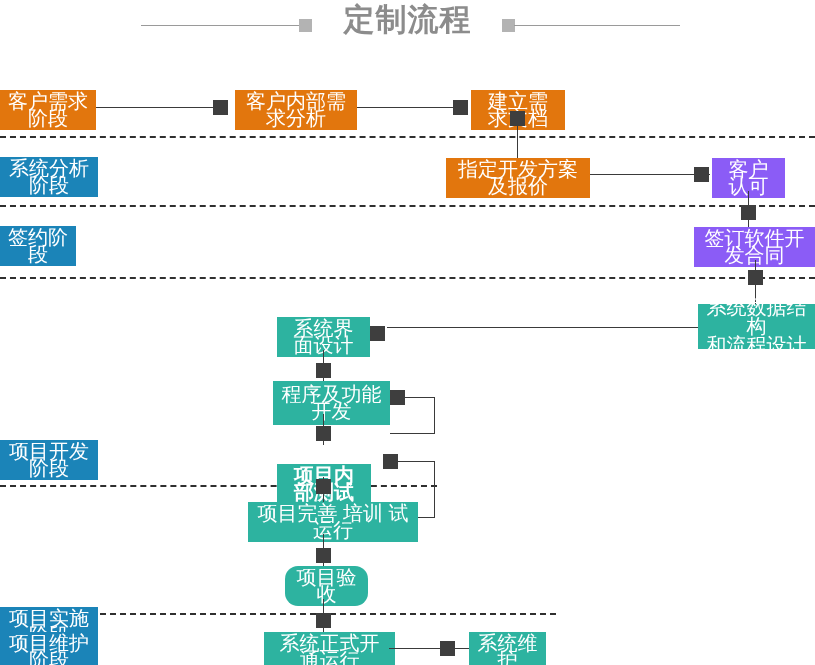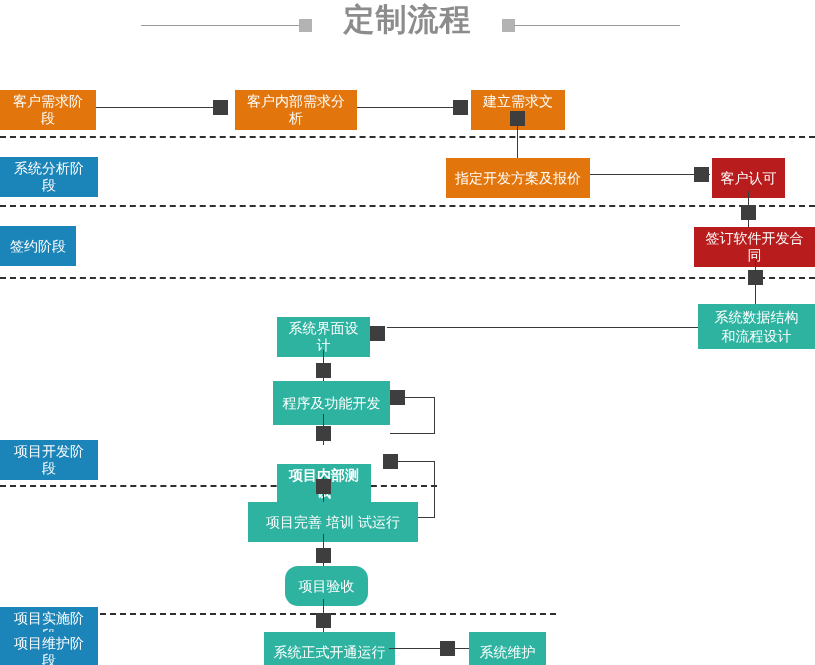--- a/index.html
+++ b/index.html
@@ -62,29 +62,29 @@
     border-top: 2px dashed #2f2f2f;
   }
 
   
   .node {
     position: absolute;
     display: flex;
     align-items: center;
     justify-content: center;
     color: #ffffff;
-    font-size: 14px;
+    font-size: 20px;
     line-height: 17px;
     text-align: center;
     padding: 20px 8px;
     white-space: pre-line;
   }
   .node.orange { background: #E2760D; }
   .node.blue   { background: #1B84B8; }
-  .node.red    { background: #b91c1c; }
+  .node.red    { background: #8b5cf6; }
   .node.teal   { background: #2DB3A0; }
   .node.two-line { line-height: 19px; }
 
   
   .hline {
     position: absolute;
     height: 1px;
     background: #3a3a3a;
   }
   .vline {

